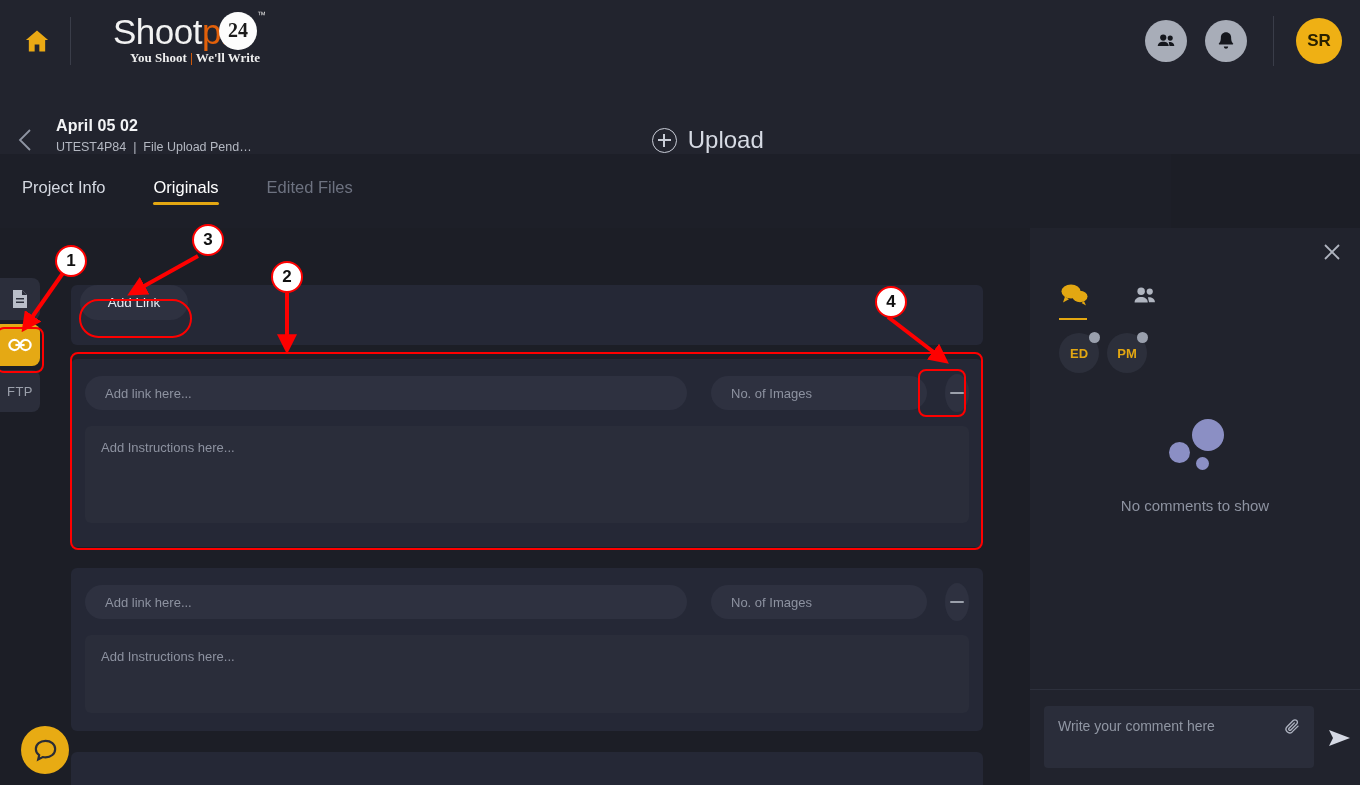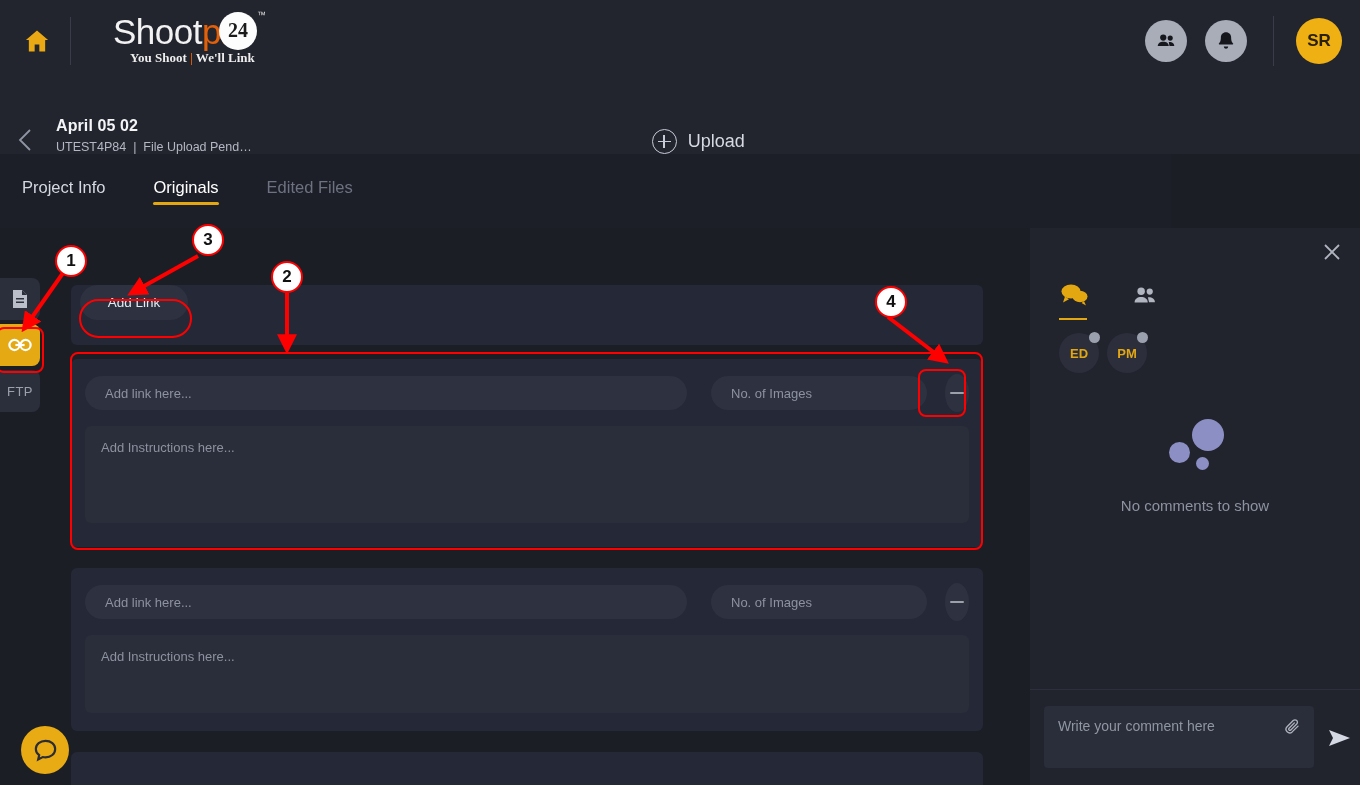--- a/index.html
+++ b/index.html
@@ -71,21 +71,21 @@
   }
   .upload-circ {
     width: 25px; height: 25px; border-radius: 50%; border: 1.6px solid #c8ccd6;
     display: flex; align-items: center; justify-content: center; position: relative;
   }
   .upload-circ:before, .upload-circ:after {
     content: ""; position: absolute; background: #c8ccd6;
   }
   .upload-circ:before { width: 13px; height: 1.6px; }
   .upload-circ:after { width: 1.6px; height: 13px; }
-  .upload-label { color: #d6dae3; font-size: 18px; margin-left: 11px; }
+  .upload-label { color: #d6dae3; font-size: 24px; margin-left: 11px; }
 
   
   .tabs {
     position: absolute; left: 0; top: 154px; width: 1171px; height: 74px;
     background: #1d1f28; display: flex; align-items: center;
   }
   .tab { font-size: 16.5px; cursor: pointer; position: relative; padding-bottom: 8px; }
   .tab.t1 { margin-left: 22px; color: #d4d8e1; }
   .tab.t2 { margin-left: 48px; color: #ffffff; }
   .tab.t3 { margin-left: 48px; color: #6d7280; }
@@ -226,21 +226,21 @@
     <div class="home-btn">
       <svg width="30" height="28" viewBox="0 0 24 24">
         <path d="M12 3 L2.5 11.2 H5 V21 H10 V15 H14 V21 H19 V11.2 H21.5 Z" fill="#eaa914"></path>
       </svg>
     </div>
     <div class="hdr-divider"></div>
     <div class="logo-wrap">
       <div class="logo-main"><span class="logo-shoot">Shoot</span><span class="logo-pro">pro</span></div>
       <div class="logo-badge">24</div>
       <div class="logo-tm">™</div>
-      <div class="logo-tag"><span>You Shoot</span> <span class="bar">|</span> <span>We'll Link</span></div>
+      <div class="logo-tag"><span>You Shoot</span> <span class="bar">|</span> <span>We'll Write</span></div>
     </div>
 
     <div class="hdr-right">
       <div class="circle-btn">
         <svg width="22" height="22" viewBox="0 0 24 24">
           <circle cx="9" cy="8.2" r="3.4" fill="#15171d"></circle>
           <circle cx="16.6" cy="8.8" r="2.8" fill="#15171d"></circle>
           <path d="M3 17.5c0-3.1 2.7-4.7 6-4.7s6 1.6 6 4.7z" fill="#15171d"></path>
           <path d="M15 13.2c2.7-.4 6 .9 6 4.3h-5.2z" fill="#15171d"></path>
         </svg>

